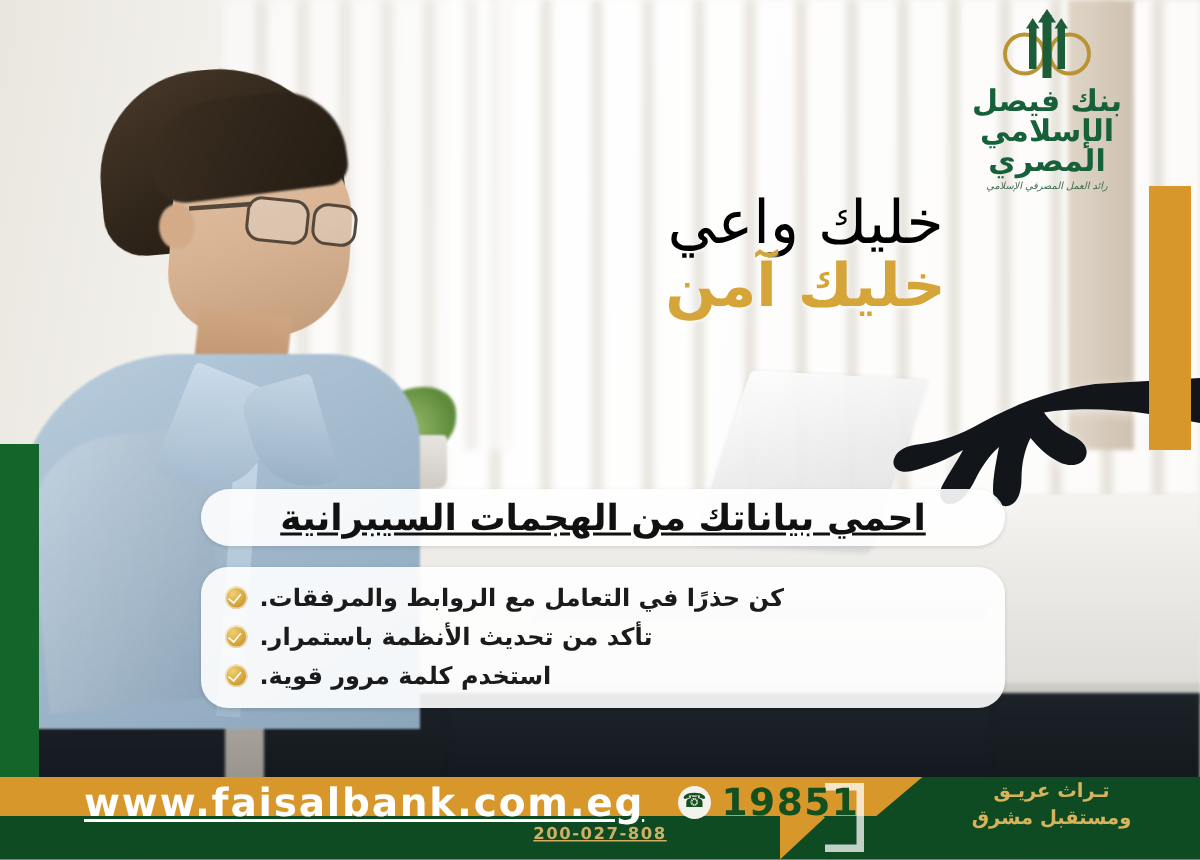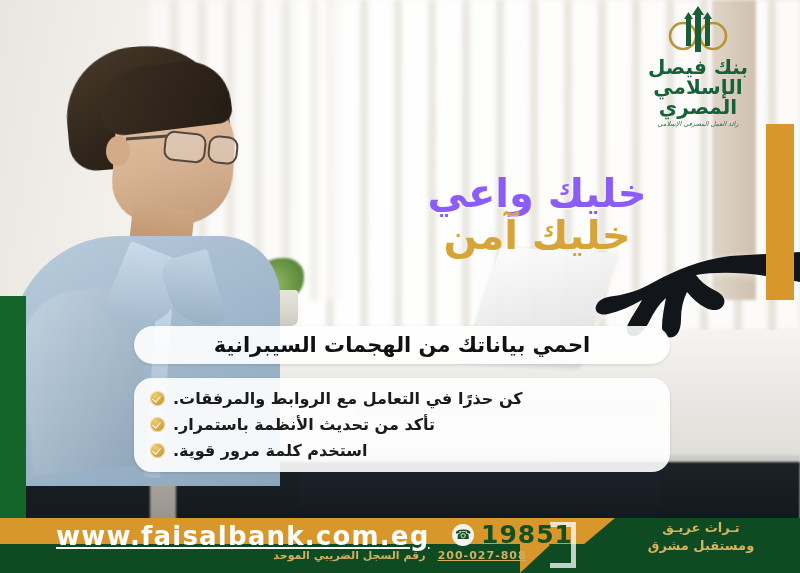--- a/index.html
+++ b/index.html
@@ -195,38 +195,38 @@
   .logo-sub{
     font-size:6.5px;color:#3c6a4e;direction:rtl;margin-top:3px;letter-spacing:0;font-style:italic;
   }
 
   
   .headline{
     position:absolute;right:28px;top:126px;width:470px;
     direction:rtl;text-align:center;
   }
   .h-line1{
-    font-size:40px;font-weight:700;color:#8b5cf6;letter-spacing:4px;
-    line-height:1.15;text-shadow:0 1px 2px rgba(255,255,255,.7);margin-top:44px;
+    font-size:40px;font-weight:400;color:#000000;letter-spacing:4px;
+    line-height:1.15;text-shadow:0 1px 2px rgba(255,255,255,.7);
   }
   .h-line2{
     font-size:40px;font-weight:700;color:#d6a53a;letter-spacing:4px;
     line-height:1.15;margin-top:-4px;text-shadow:0 1px 2px rgba(255,255,255,.7);
   }
 
   
   .msg-pill{
     position:absolute;left:134px;top:326px;width:536px;height:38px;
     background:rgba(255,255,255,.90);
     border-radius:19px;
     display:flex;align-items:center;justify-content:center;
     box-shadow:0 1px 3px rgba(0,0,0,.12);
   }
   .msg-pill .t{
-    direction:rtl;font-size:21px;font-weight:700;color:#111;letter-spacing:0;
+    direction:rtl;font-size:24px;font-weight:700;color:#111;letter-spacing:0;text-decoration:underline;
   }
 
   
   .bul-pill{
     position:absolute;left:134px;top:378px;width:536px;height:94px;
     background:rgba(255,255,255,.90);
     border-radius:18px;
     padding:7px 14px 7px 16px;
     box-shadow:0 1px 3px rgba(0,0,0,.12);
   }
@@ -418,17 +418,16 @@
     <span class="hot-num">19851</span>
     <span class="hot-ico">☎</span>
   </div>
 
   <div class="slogan">
     <div>تـراث عريـق</div>
     <div>ومستقبل مشرق</div>
   </div>
 
   <div class="taxline">
-    <span>رقم السجل الضريبي الموحد</span>
     <span class="num">200-027-808</span>
   </div>
 
 </div>
 
 </body></html>

